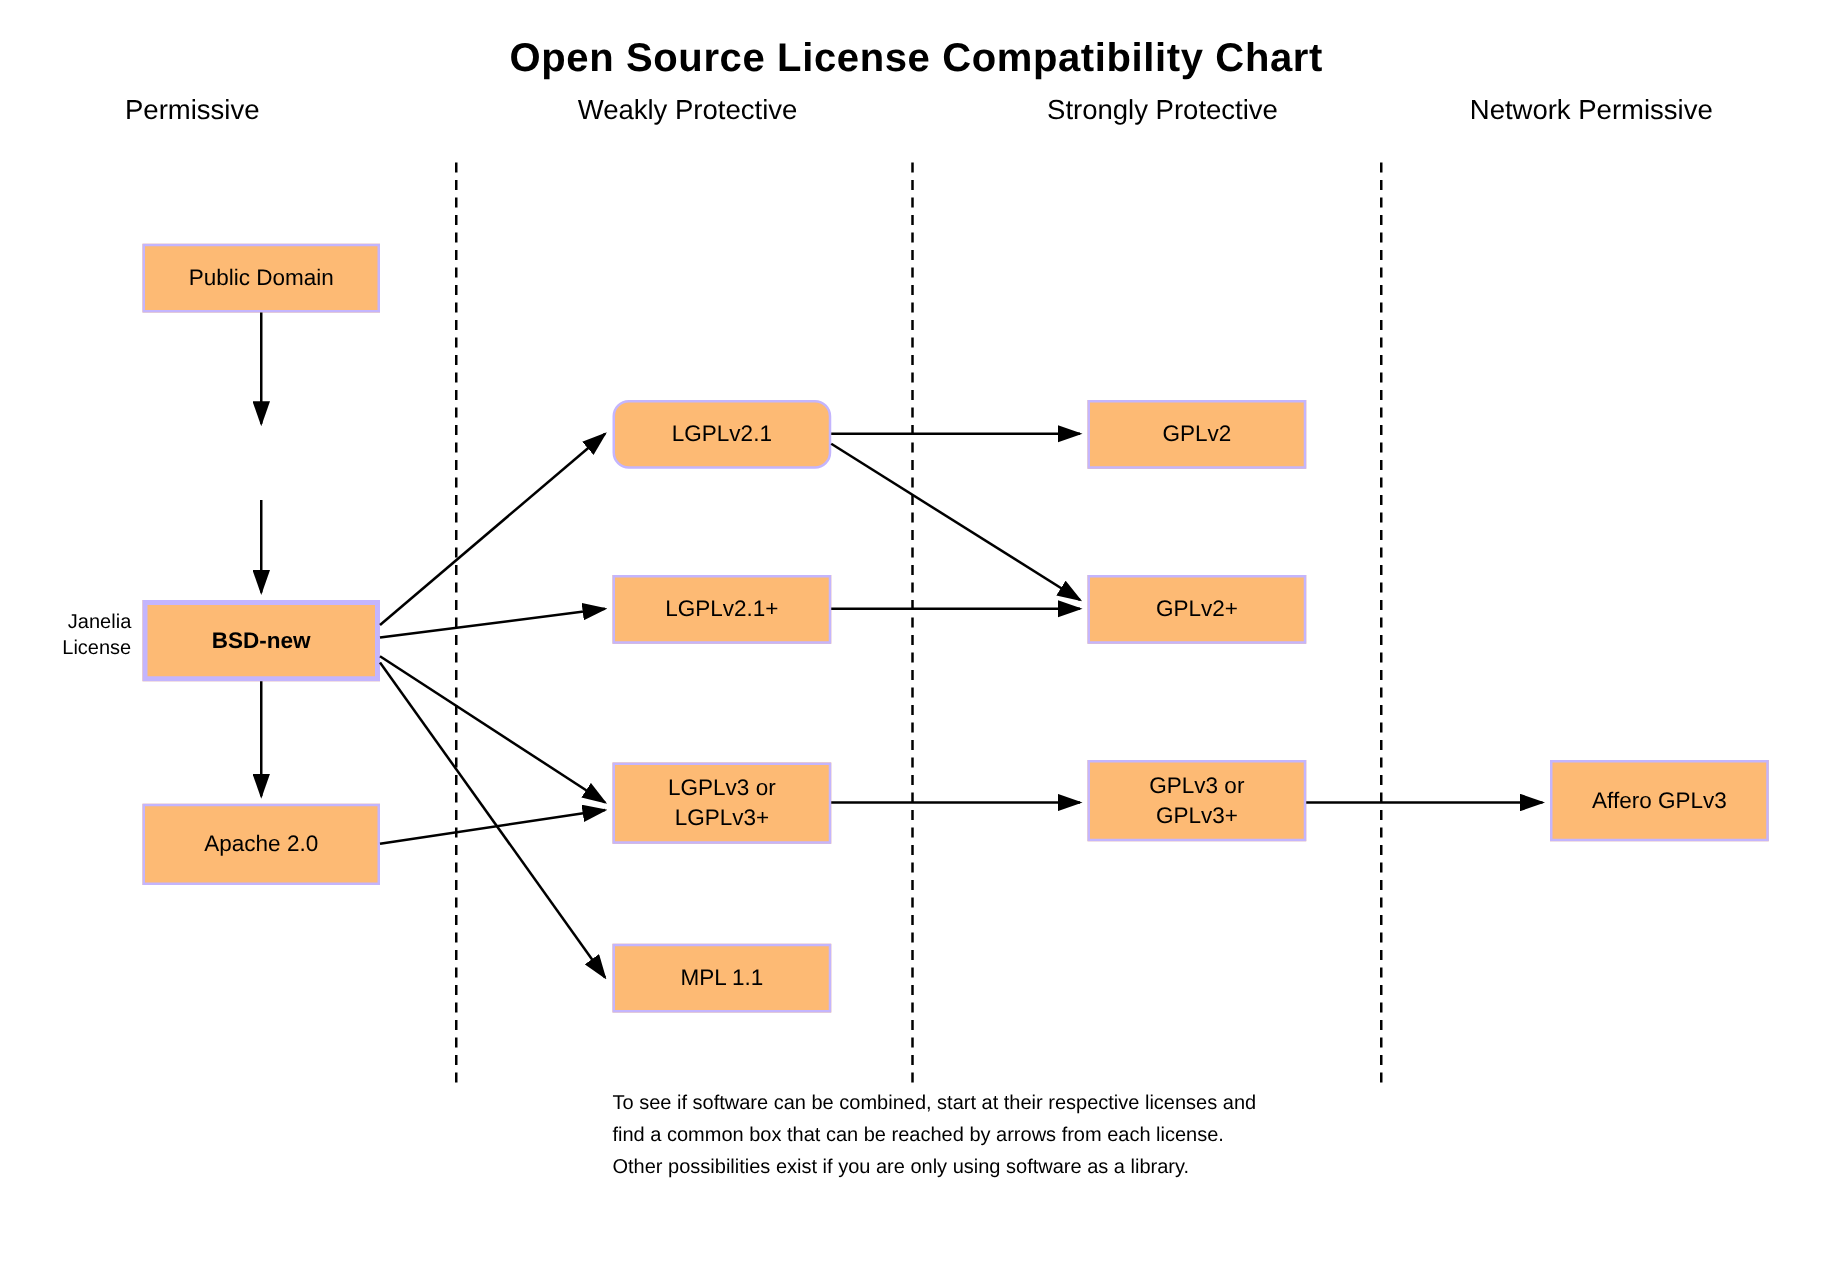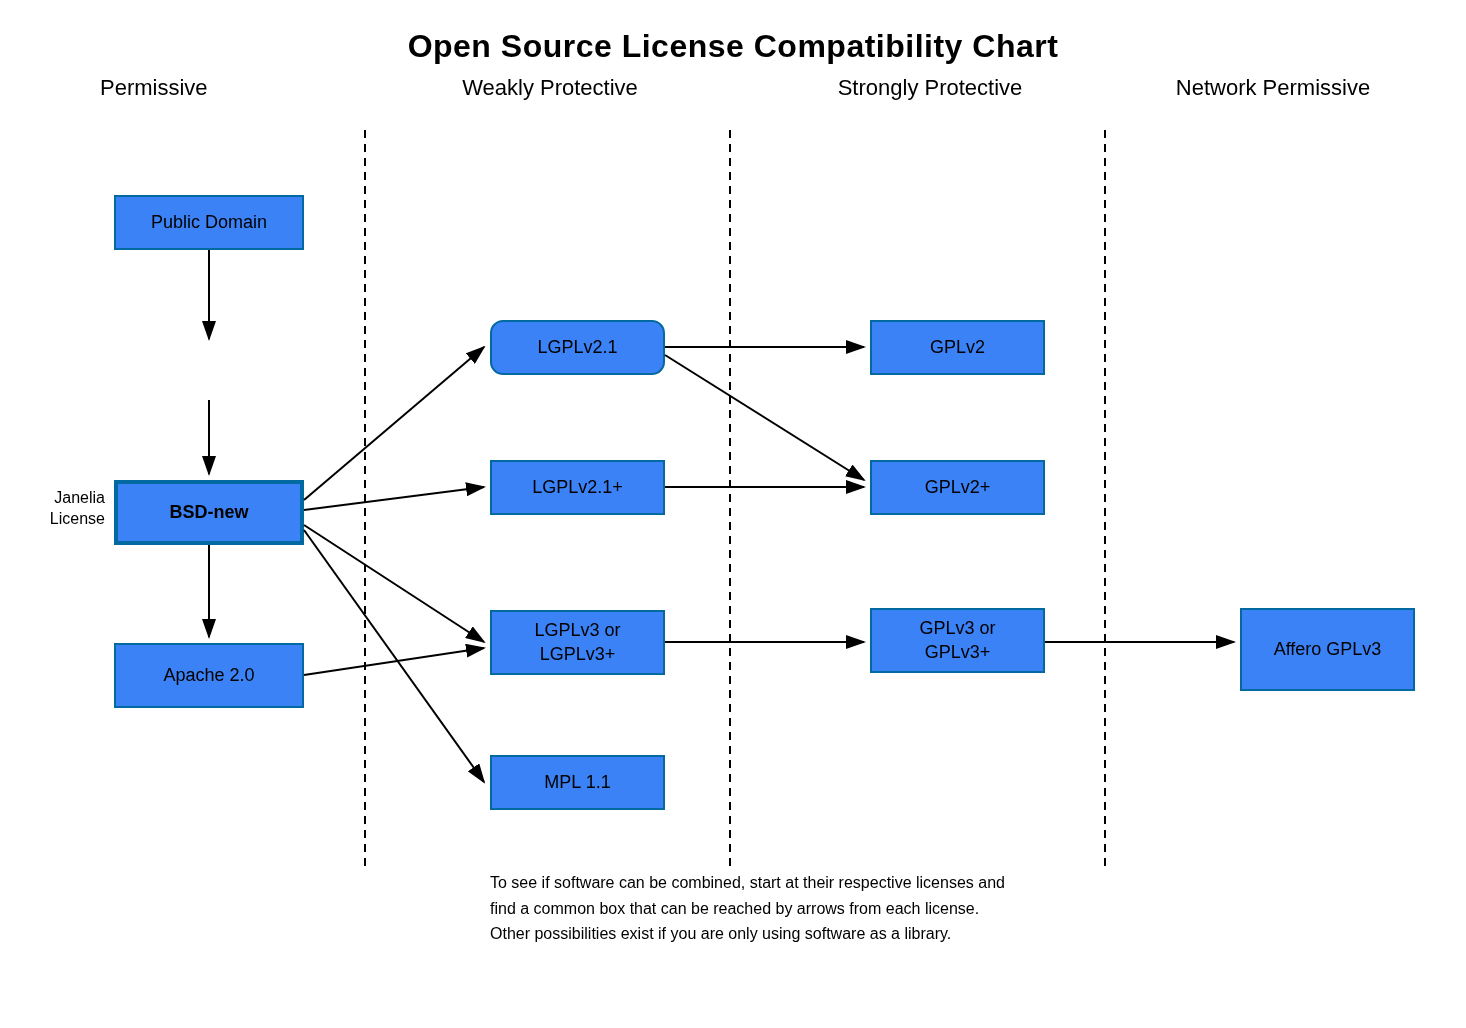--- a/index.html
+++ b/index.html
@@ -34,22 +34,22 @@
       position: absolute;
       top: 0;
       left: 0;
       width: 1466px;
       height: 1028px;
       pointer-events: none;
     }
 
     .node-box {
       position: absolute;
-      border: 2px solid #0369a1;
-      background: #3b82f6;
+      border: 2px solid #c4b5fd;
+      background: #fdba74;
       display: flex;
       align-items: center;
       justify-content: center;
       text-align: center;
       font-size: 18px;
       line-height: 1.3;
     }
     .node-box.bold-border {
       border-width: 4px;
       font-weight: bold;
@@ -121,21 +121,21 @@
 
   <div class="node-box" style="left:870px; top:460px; width:175px; height:55px;">
     <span>GPLv2+</span>
   </div>
 
   <div class="node-box" style="left:870px; top:608px; width:175px; height:65px;">
     <span style="white-space:pre-line;">GPLv3 or
 GPLv3+</span>
   </div>
 
-  <div class="node-box" style="left:1240px; top:608px; width:175px; height:83px;">
+  <div class="node-box" style="left:1240px; top:608px; width:175px; height:65px;">
     <span>Affero GPLv3</span>
   </div>
 
   <div class="footer-note" style="left:490px; top:870px; width:700px;">
     <span style="white-space:pre-line;">To see if software can be combined, start at their respective licenses and
 find a common box that can be reached by arrows from each license.
 Other possibilities exist if you are only using software as a library.</span>
   </div>
 
   <svg id="diagram">

